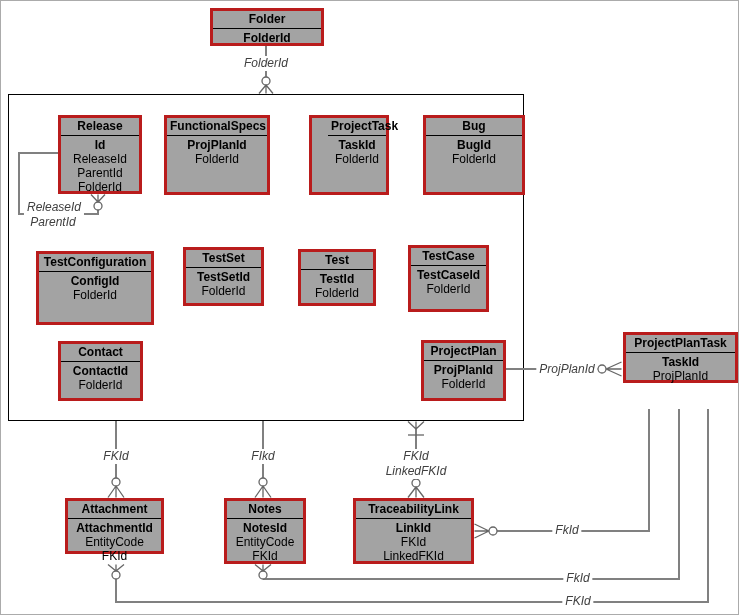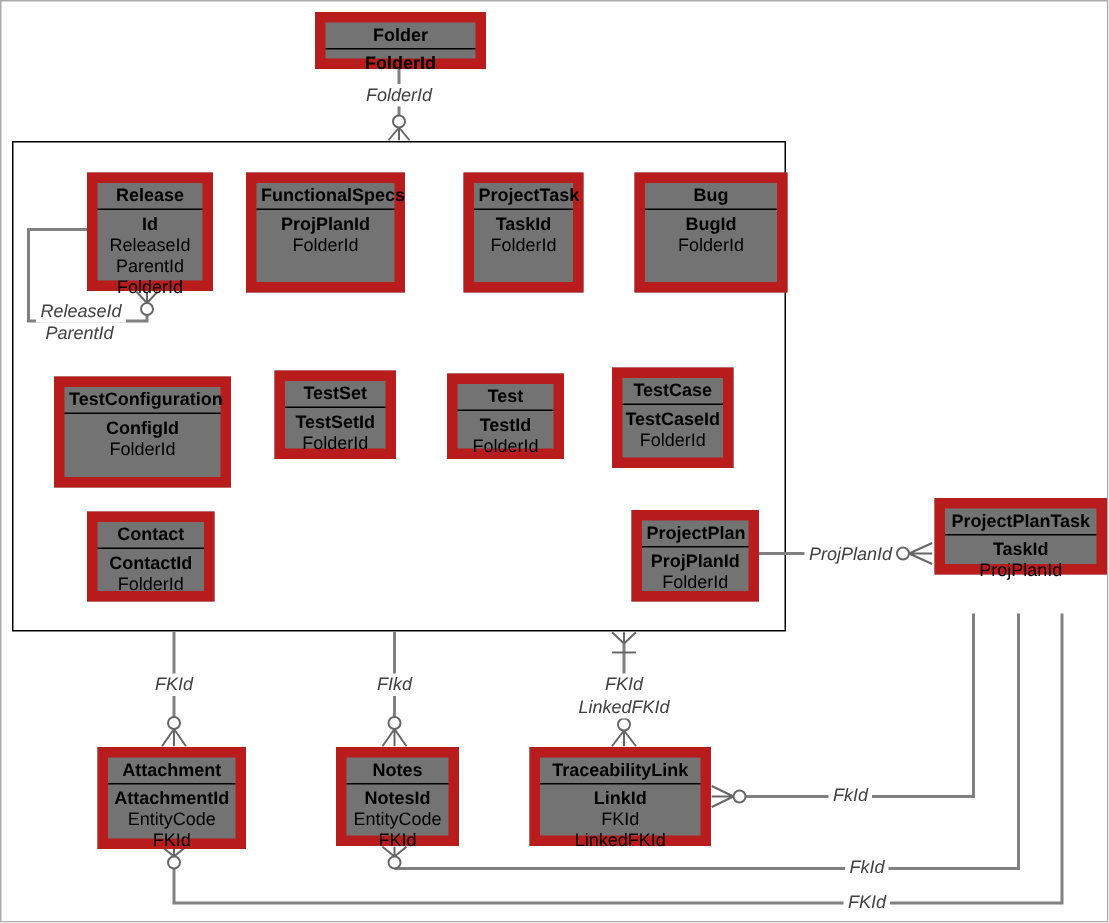--- a/index.html
+++ b/index.html
@@ -7,21 +7,21 @@
     position:relative; width:739px; height:615px;
     background:#ffffff; border:1px solid #ababab; box-sizing:border-box;
     font-family:"Liberation Sans", sans-serif; overflow:hidden;
   }
   #big-container {
     position:absolute; border:1px solid #000; background:transparent; z-index:1;
     box-sizing:border-box;
   }
   svg.wires { position:absolute; left:0; top:0; z-index:1; }
   .entity {
-    position:absolute; background:#737373; border:7px solid #b91c1c; z-index:2;
+    position:absolute; background:#a3a3a3; border:3px solid #b91c1c; z-index:2;
     box-sizing:border-box; font-size:12px; color:#000;
   }
   .ehead {
     font-weight:bold; text-align:center; border-bottom:1px solid #000;
     padding:1px 3px 2px 3px; line-height:14px; white-space:nowrap;
   }
   .ebody { padding-top:2px; }
   .fld { text-align:center; line-height:14px; white-space:nowrap; }
   .pk { font-weight:bold; }
   .clabel {
@@ -121,21 +121,21 @@
   </div>
 
   <div class="entity" style="left:163px;top:114px;width:106px;height:80px;">
     <div class="ehead">FunctionalSpecs</div>
     <div class="ebody">
       <div class="fld pk">ProjPlanId</div>
       <div class="fld">FolderId</div>
     </div>
   </div>
 
-  <div class="entity" style="left:308px;top:114px;width:80px;height:80px;">
+  <div class="entity" style="left:308px;top:114px;width:80px;height:80px;padding-left:16px;">
     <div class="ehead">ProjectTask</div>
     <div class="ebody">
       <div class="fld pk">TaskId</div>
       <div class="fld">FolderId</div>
     </div>
   </div>
 
   <div class="entity" style="left:422px;top:114px;width:102px;height:80px;">
     <div class="ehead">Bug</div>
     <div class="ebody">
@@ -193,21 +193,21 @@
   </div>
 
   <div class="entity" style="left:622px;top:331px;width:115px;height:51px;">
     <div class="ehead">ProjectPlanTask</div>
     <div class="ebody">
       <div class="fld pk">TaskId</div>
       <div class="fld">ProjPlanId</div>
     </div>
   </div>
 
-  <div class="entity" style="left:64px;top:497px;width:99px;height:68px;">
+  <div class="entity" style="left:64px;top:497px;width:99px;height:56px;">
     <div class="ehead">Attachment</div>
     <div class="ebody">
       <div class="fld pk">AttachmentId</div>
       <div class="fld">EntityCode</div>
       <div class="fld">FKId</div>
     </div>
   </div>
 
   <div class="entity" style="left:223px;top:497px;width:82px;height:66px;">
     <div class="ehead">Notes</div>

